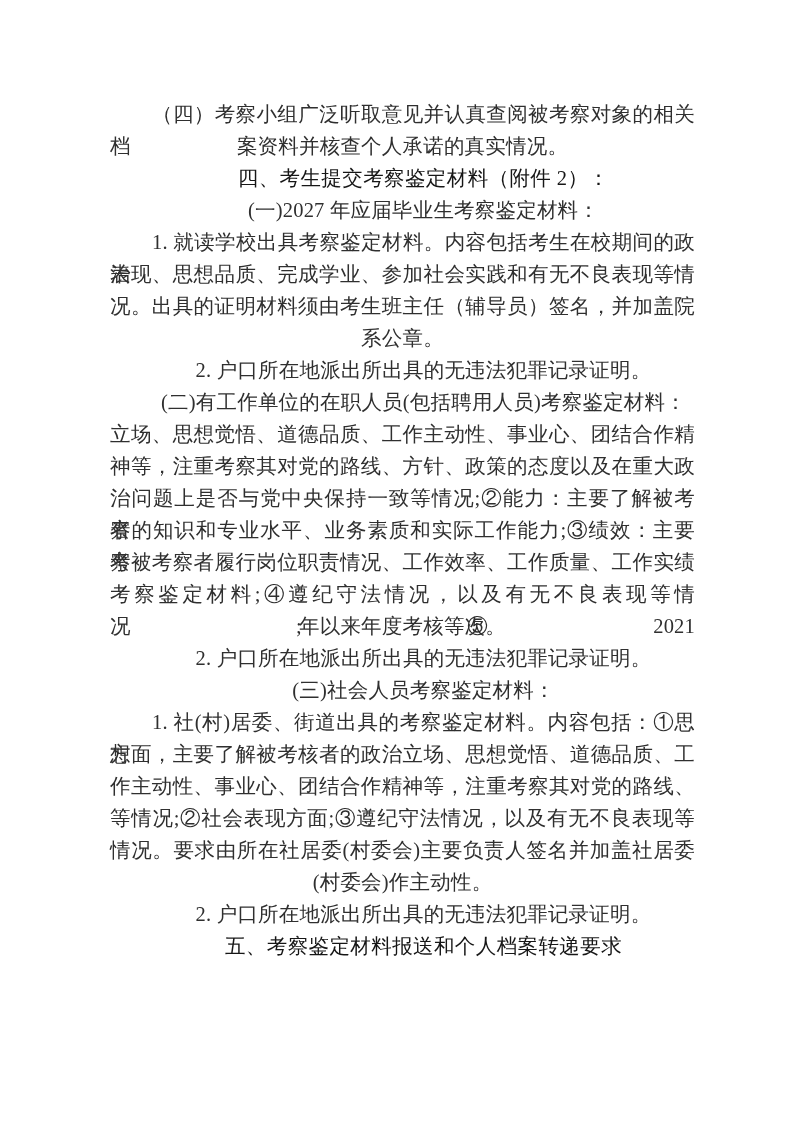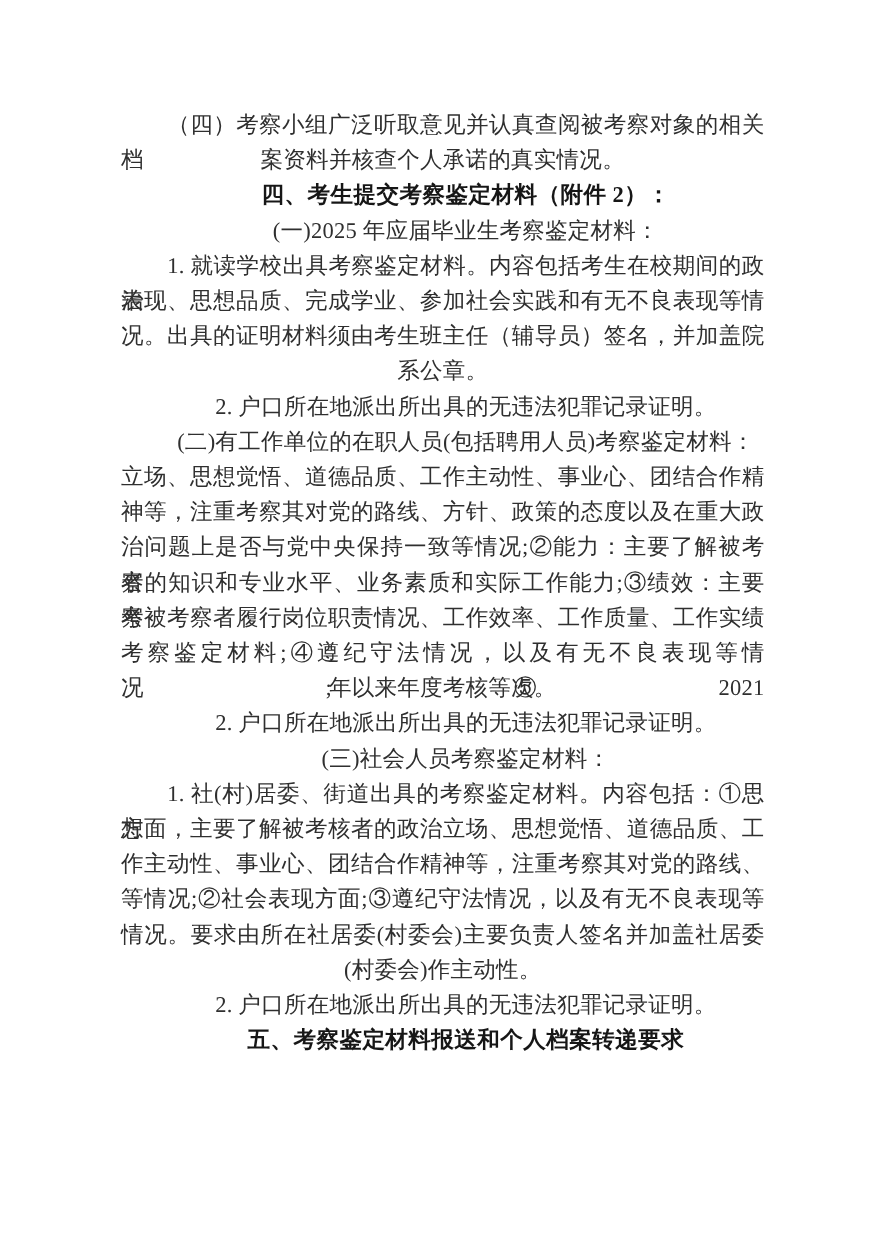--- a/index.html
+++ b/index.html
@@ -38,39 +38,39 @@
   .line.just {
     white-space: normal;
     text-align: justify;
     text-align-last: justify;
   }
   
   .line.first {
     text-indent: 42px;
   }
   .para.bold .line {
-    font-weight: 700;
+    font-weight: 400;
     color: #161616;
     letter-spacing: 0.4px;
   }
 </style>
 </head>
 <body>
 
 <div class="page">
   <div class="doc">
       <div class="para">
         <div class="line first just">（四）考察小组广泛听取意见并认真查阅被考察对象的相关档</div>
         <div class="line">案资料并核查个人承诺的真实情况。</div>
       </div>
       <div class="para bold">
         <div class="line first">四、考生提交考察鉴定材料（附件 2）：</div>
       </div>
       <div class="para">
-        <div class="line first">(一)2025 年应届毕业生考察鉴定材料：</div>
+        <div class="line first">(一)2027 年应届毕业生考察鉴定材料：</div>
       </div>
       <div class="para">
         <div class="line first just">1. 就读学校出具考察鉴定材料。内容包括考生在校期间的政治</div>
         <div class="line just">表现、思想品质、完成学业、参加社会实践和有无不良表现等情</div>
         <div class="line just">况。出具的证明材料须由考生班主任（辅导员）签名，并加盖院</div>
         <div class="line">系公章。</div>
       </div>
       <div class="para">
         <div class="line first">2. 户口所在地派出所出具的无违法犯罪记录证明。</div>
       </div>

